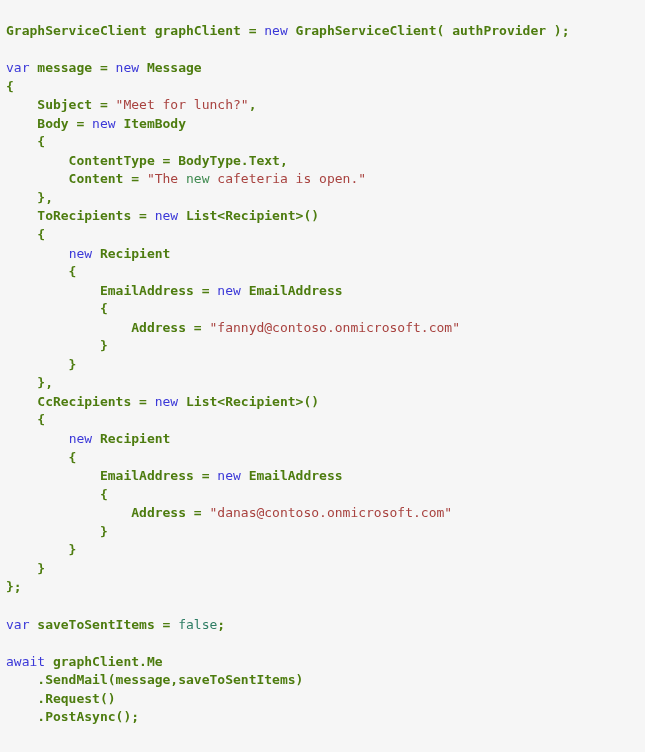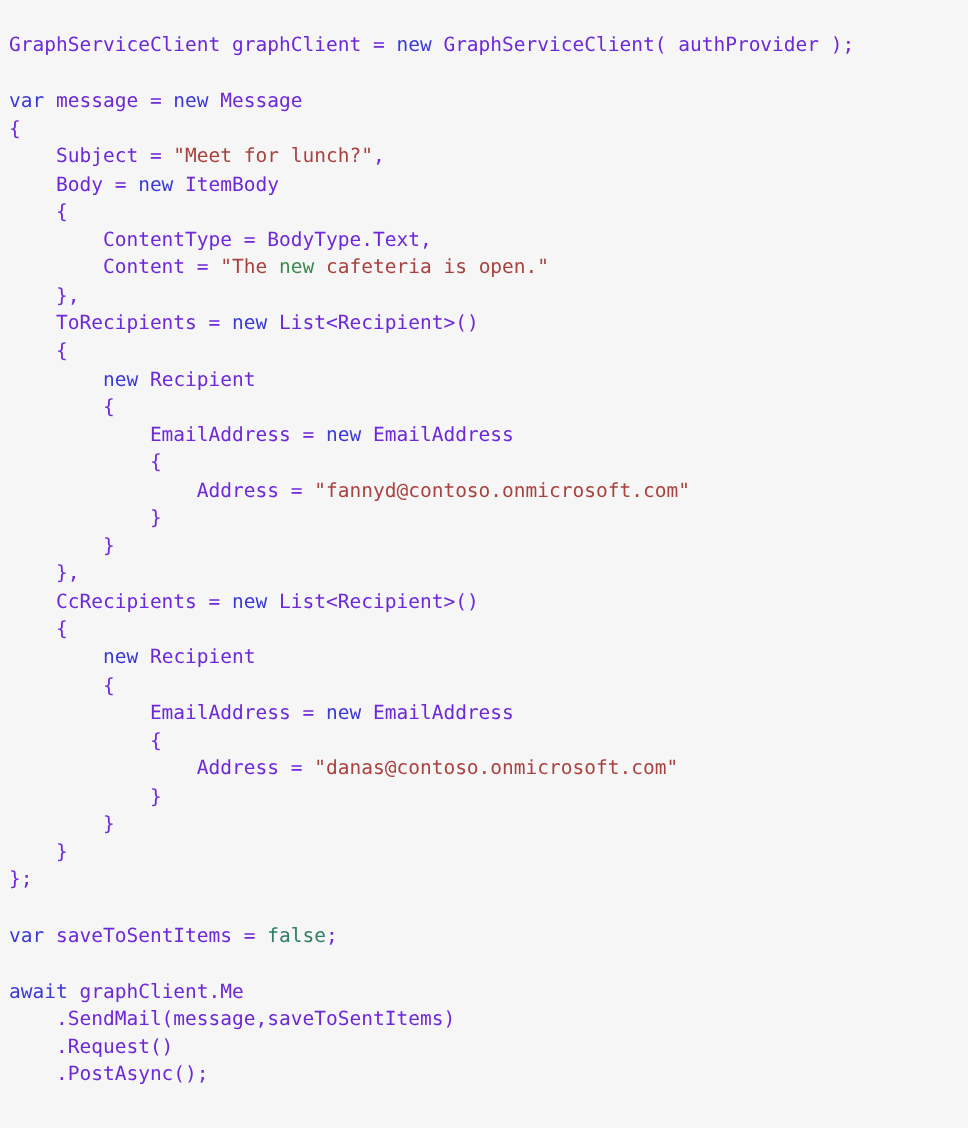--- a/index.html
+++ b/index.html
@@ -22,18 +22,18 @@
     letter-spacing: 0px;
   }
   .line {
     height: 18.55px;
     white-space: pre;
   }
   .tok-kw       { color: #3b38d8; }
   .tok-lit      { color: #2e7d64; text-align: center; }
   .tok-str      { color: #a8423f; }
   .tok-str-kw   { color: #3f8a50; }
-  .tok-plain    { color: #6d28d9; }
+  .tok-plain    { color: #4d7c0f; font-weight: bold; }
 </style>
 </head>
 <body>
 
 <div id="code-block"><div class="line"><span class="tok-plain">GraphServiceClient graphClient = </span><span class="tok-kw">new</span><span class="tok-plain"> GraphServiceClient( authProvider );</span></div><div class="line">&nbsp;</div><div class="line"><span class="tok-kw">var</span><span class="tok-plain"> message = </span><span class="tok-kw">new</span><span class="tok-plain"> Message</span></div><div class="line"><span class="tok-plain">{</span></div><div class="line"><span class="tok-plain">    Subject = </span><span class="tok-str">"Meet for lunch?"</span><span class="tok-plain">,</span></div><div class="line"><span class="tok-plain">    Body = </span><span class="tok-kw">new</span><span class="tok-plain"> ItemBody</span></div><div class="line"><span class="tok-plain">    {</span></div><div class="line"><span class="tok-plain">        ContentType = BodyType.Text,</span></div><div class="line"><span class="tok-plain">        Content = </span><span class="tok-str">"The </span><span class="tok-str-kw">new</span><span class="tok-str"> cafeteria is open."</span></div><div class="line"><span class="tok-plain">    },</span></div><div class="line"><span class="tok-plain">    ToRecipients = </span><span class="tok-kw">new</span><span class="tok-plain"> List&lt;Recipient&gt;()</span></div><div class="line"><span class="tok-plain">    {</span></div><div class="line"><span class="tok-plain">        </span><span class="tok-kw">new</span><span class="tok-plain"> Recipient</span></div><div class="line"><span class="tok-plain">        {</span></div><div class="line"><span class="tok-plain">            EmailAddress = </span><span class="tok-kw">new</span><span class="tok-plain"> EmailAddress</span></div><div class="line"><span class="tok-plain">            {</span></div><div class="line"><span class="tok-plain">                Address = </span><span class="tok-str">"fannyd@contoso.onmicrosoft.com"</span></div><div class="line"><span class="tok-plain">            }</span></div><div class="line"><span class="tok-plain">        }</span></div><div class="line"><span class="tok-plain">    },</span></div><div class="line"><span class="tok-plain">    CcRecipients = </span><span class="tok-kw">new</span><span class="tok-plain"> List&lt;Recipient&gt;()</span></div><div class="line"><span class="tok-plain">    {</span></div><div class="line"><span class="tok-plain">        </span><span class="tok-kw">new</span><span class="tok-plain"> Recipient</span></div><div class="line"><span class="tok-plain">        {</span></div><div class="line"><span class="tok-plain">            EmailAddress = </span><span class="tok-kw">new</span><span class="tok-plain"> EmailAddress</span></div><div class="line"><span class="tok-plain">            {</span></div><div class="line"><span class="tok-plain">                Address = </span><span class="tok-str">"danas@contoso.onmicrosoft.com"</span></div><div class="line"><span class="tok-plain">            }</span></div><div class="line"><span class="tok-plain">        }</span></div><div class="line"><span class="tok-plain">    }</span></div><div class="line"><span class="tok-plain">};</span></div><div class="line">&nbsp;</div><div class="line"><span class="tok-kw">var</span><span class="tok-plain"> saveToSentItems = </span><span class="tok-lit">false</span><span class="tok-plain">;</span></div><div class="line">&nbsp;</div><div class="line"><span class="tok-kw">await</span><span class="tok-plain"> graphClient.Me</span></div><div class="line"><span class="tok-plain">    .SendMail(message,saveToSentItems)</span></div><div class="line"><span class="tok-plain">    .Request()</span></div><div class="line"><span class="tok-plain">    .PostAsync();</span></div></div>
 
 </body></html>

